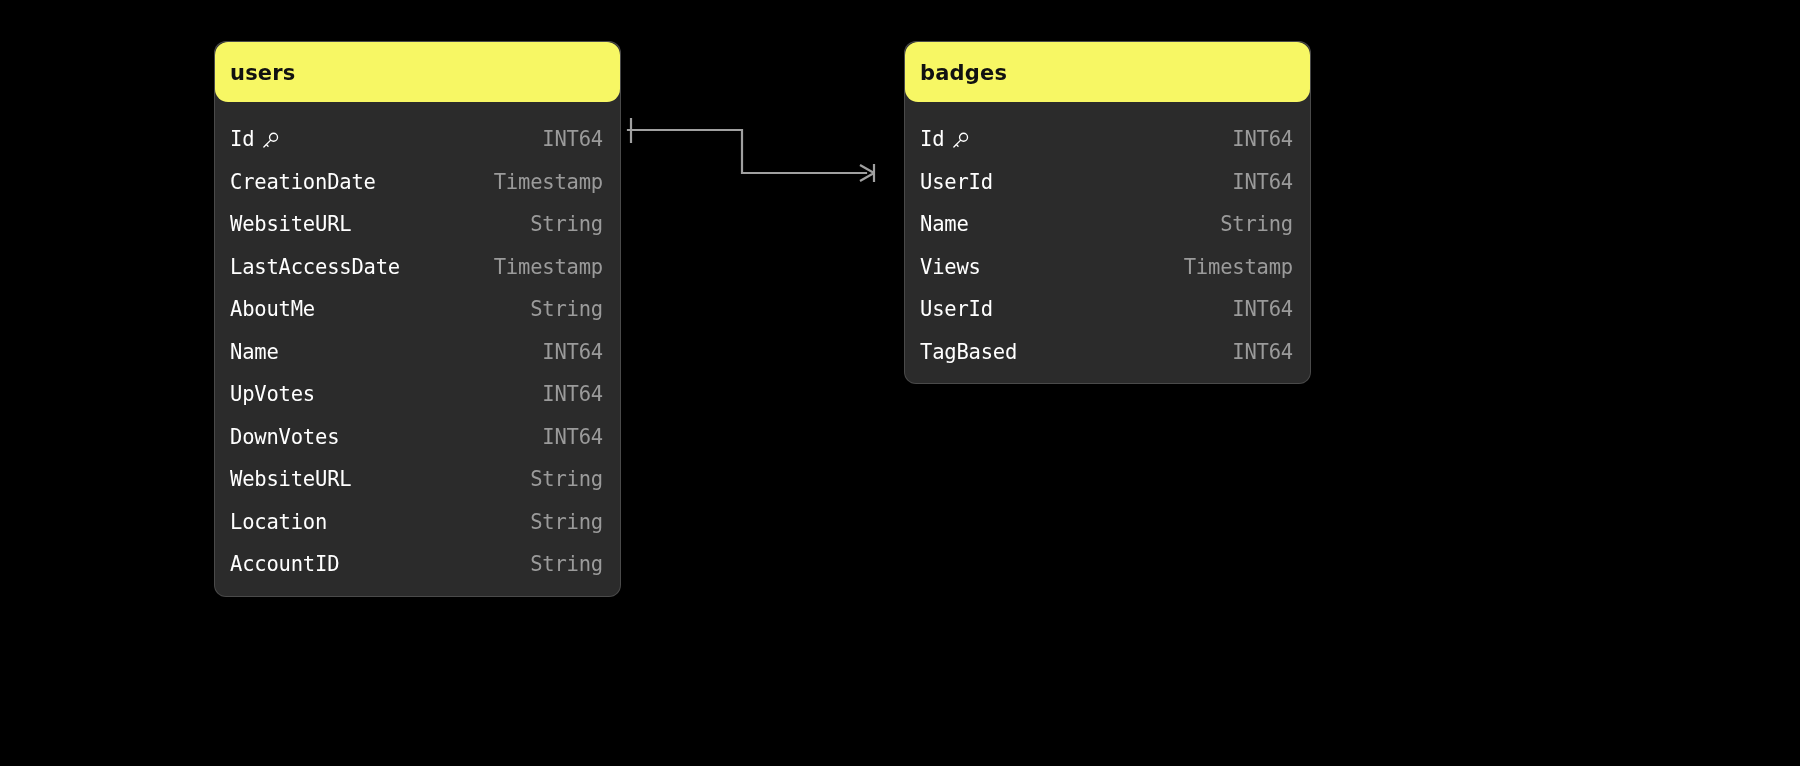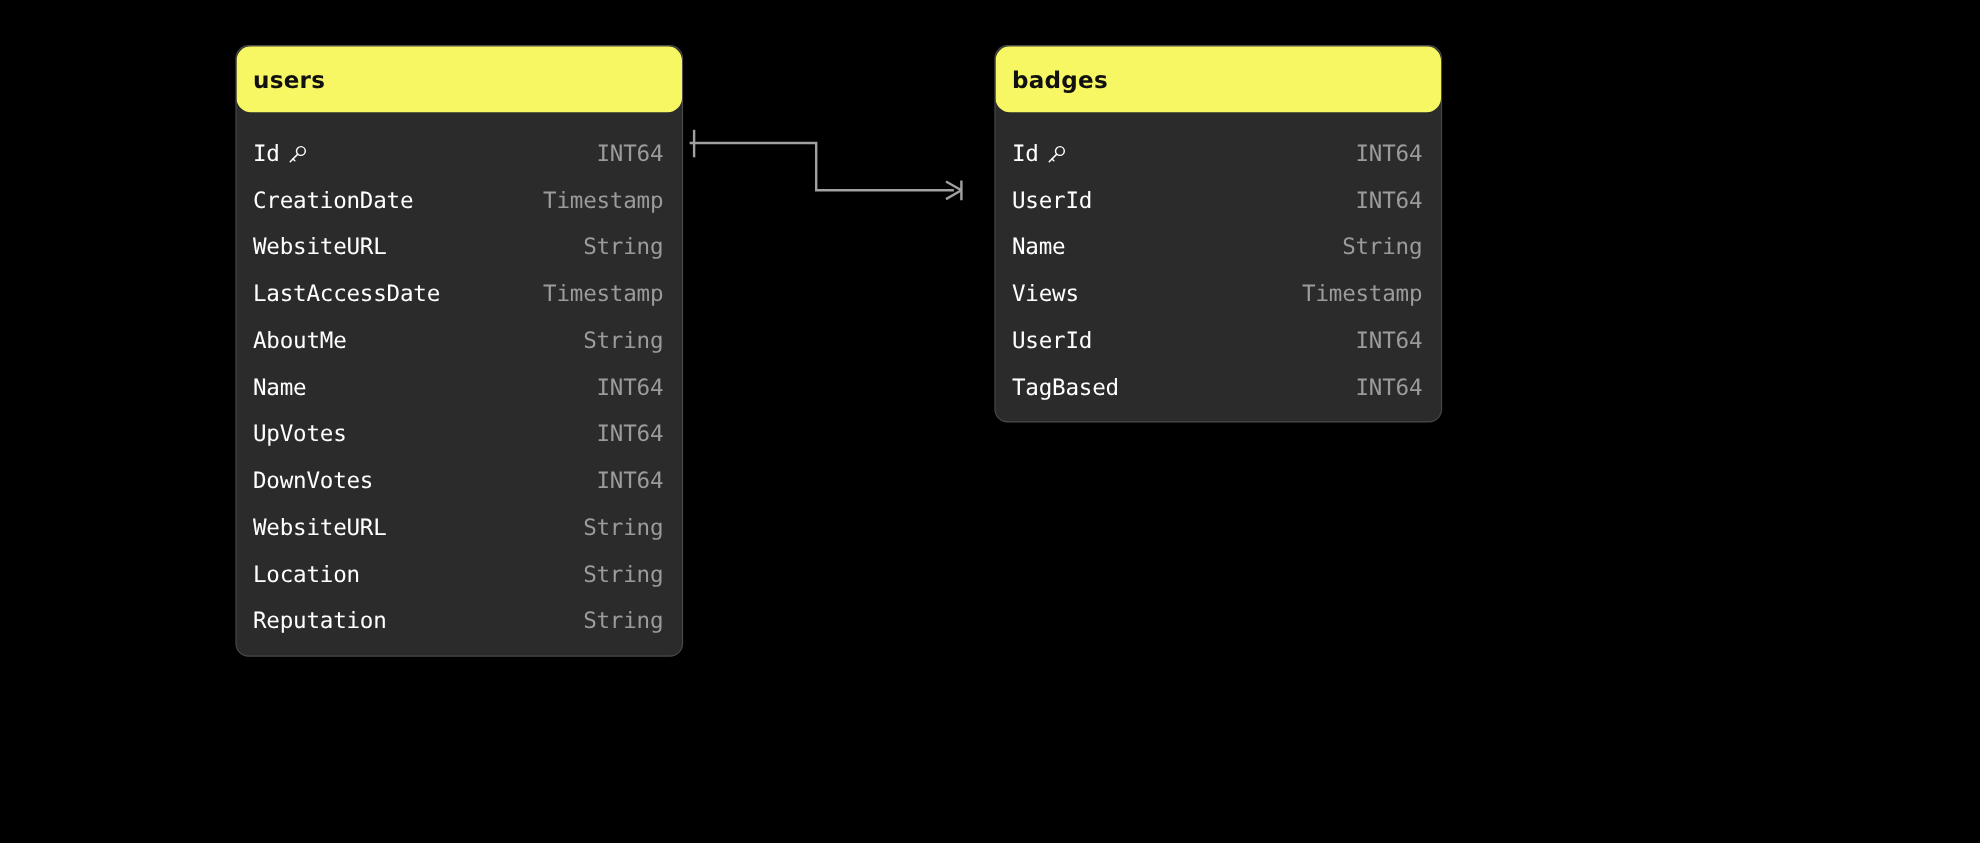--- a/index.html
+++ b/index.html
@@ -174,21 +174,21 @@
 
       <div class="er-row">
         <span class="er-col-name">
           <span>Location</span>
         </span>
         <span class="er-col-type">String</span>
       </div>
 
       <div class="er-row">
         <span class="er-col-name">
-          <span>Reputation</span>
+          <span>AccountID</span>
         </span>
         <span class="er-col-type">String</span>
       </div>
 
     </div>
   </div>
 
   <div class="er-table" id="table-badges" style="left:905px; top:42px; width:405px;">
     <div class="er-table-header">badges</div>
     <div class="er-table-body">

